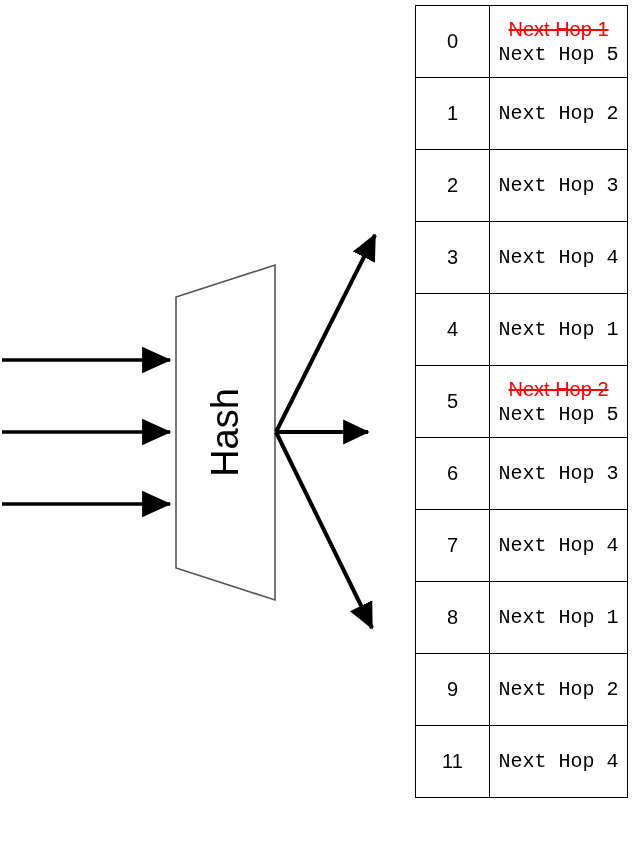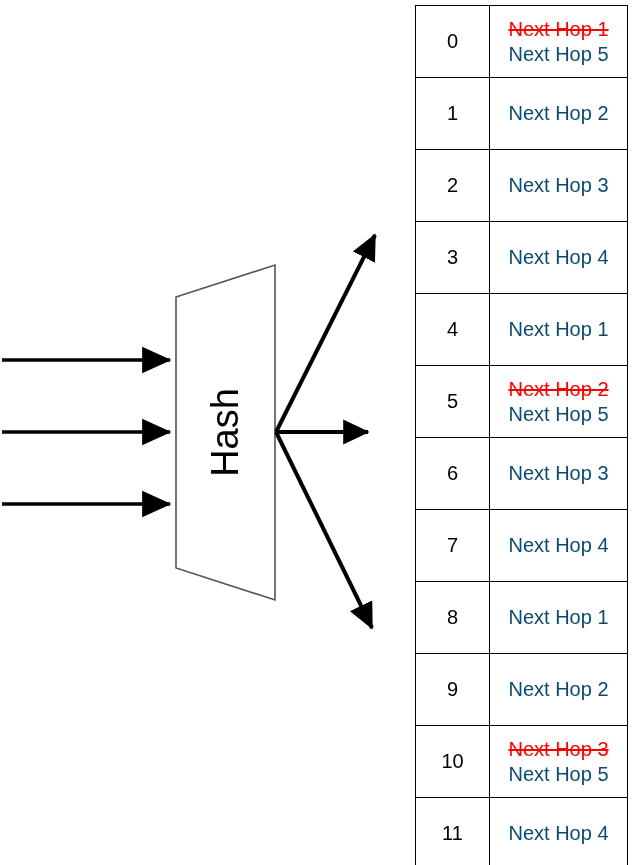--- a/index.html
+++ b/index.html
@@ -74,22 +74,23 @@
   #hop-table td.val {
     width: 137px;
   }
   .old-hop {
     color: #ff0000;
     text-decoration: line-through;
     text-decoration-color: #ff0000;
     display: block;
   }
   .new-hop {
-    color: #0c4a6e;
+    color: #000000;
     display: block;
+    font-family: Liberation Mono, monospace;
   }
 </style>
 </head>
 <body>
 
 <div id="canvas">
 
   <svg id="hash-block" viewBox="0 0 632 865" width="632" height="865">
     <defs>
       <marker id="ah-in" markerWidth="9" markerHeight="9" refX="8.2" refY="4.5" orient="auto" markerUnits="strokeWidth">
@@ -174,27 +175,20 @@
             <span class="new-hop">Next Hop 1</span>
           </td>
         </tr>
         <tr>
           <td class="idx">9</td>
           <td class="val">
             <span class="new-hop">Next Hop 2</span>
           </td>
         </tr>
         <tr>
-          <td class="idx">10</td>
-          <td class="val">
-            <span class="old-hop">Next Hop 3</span>
-            <span class="new-hop">Next Hop 5</span>
-          </td>
-        </tr>
-        <tr>
           <td class="idx">11</td>
           <td class="val">
             <span class="new-hop">Next Hop 4</span>
           </td>
         </tr>
       </tbody>
   </table>
 
 </div>
 

